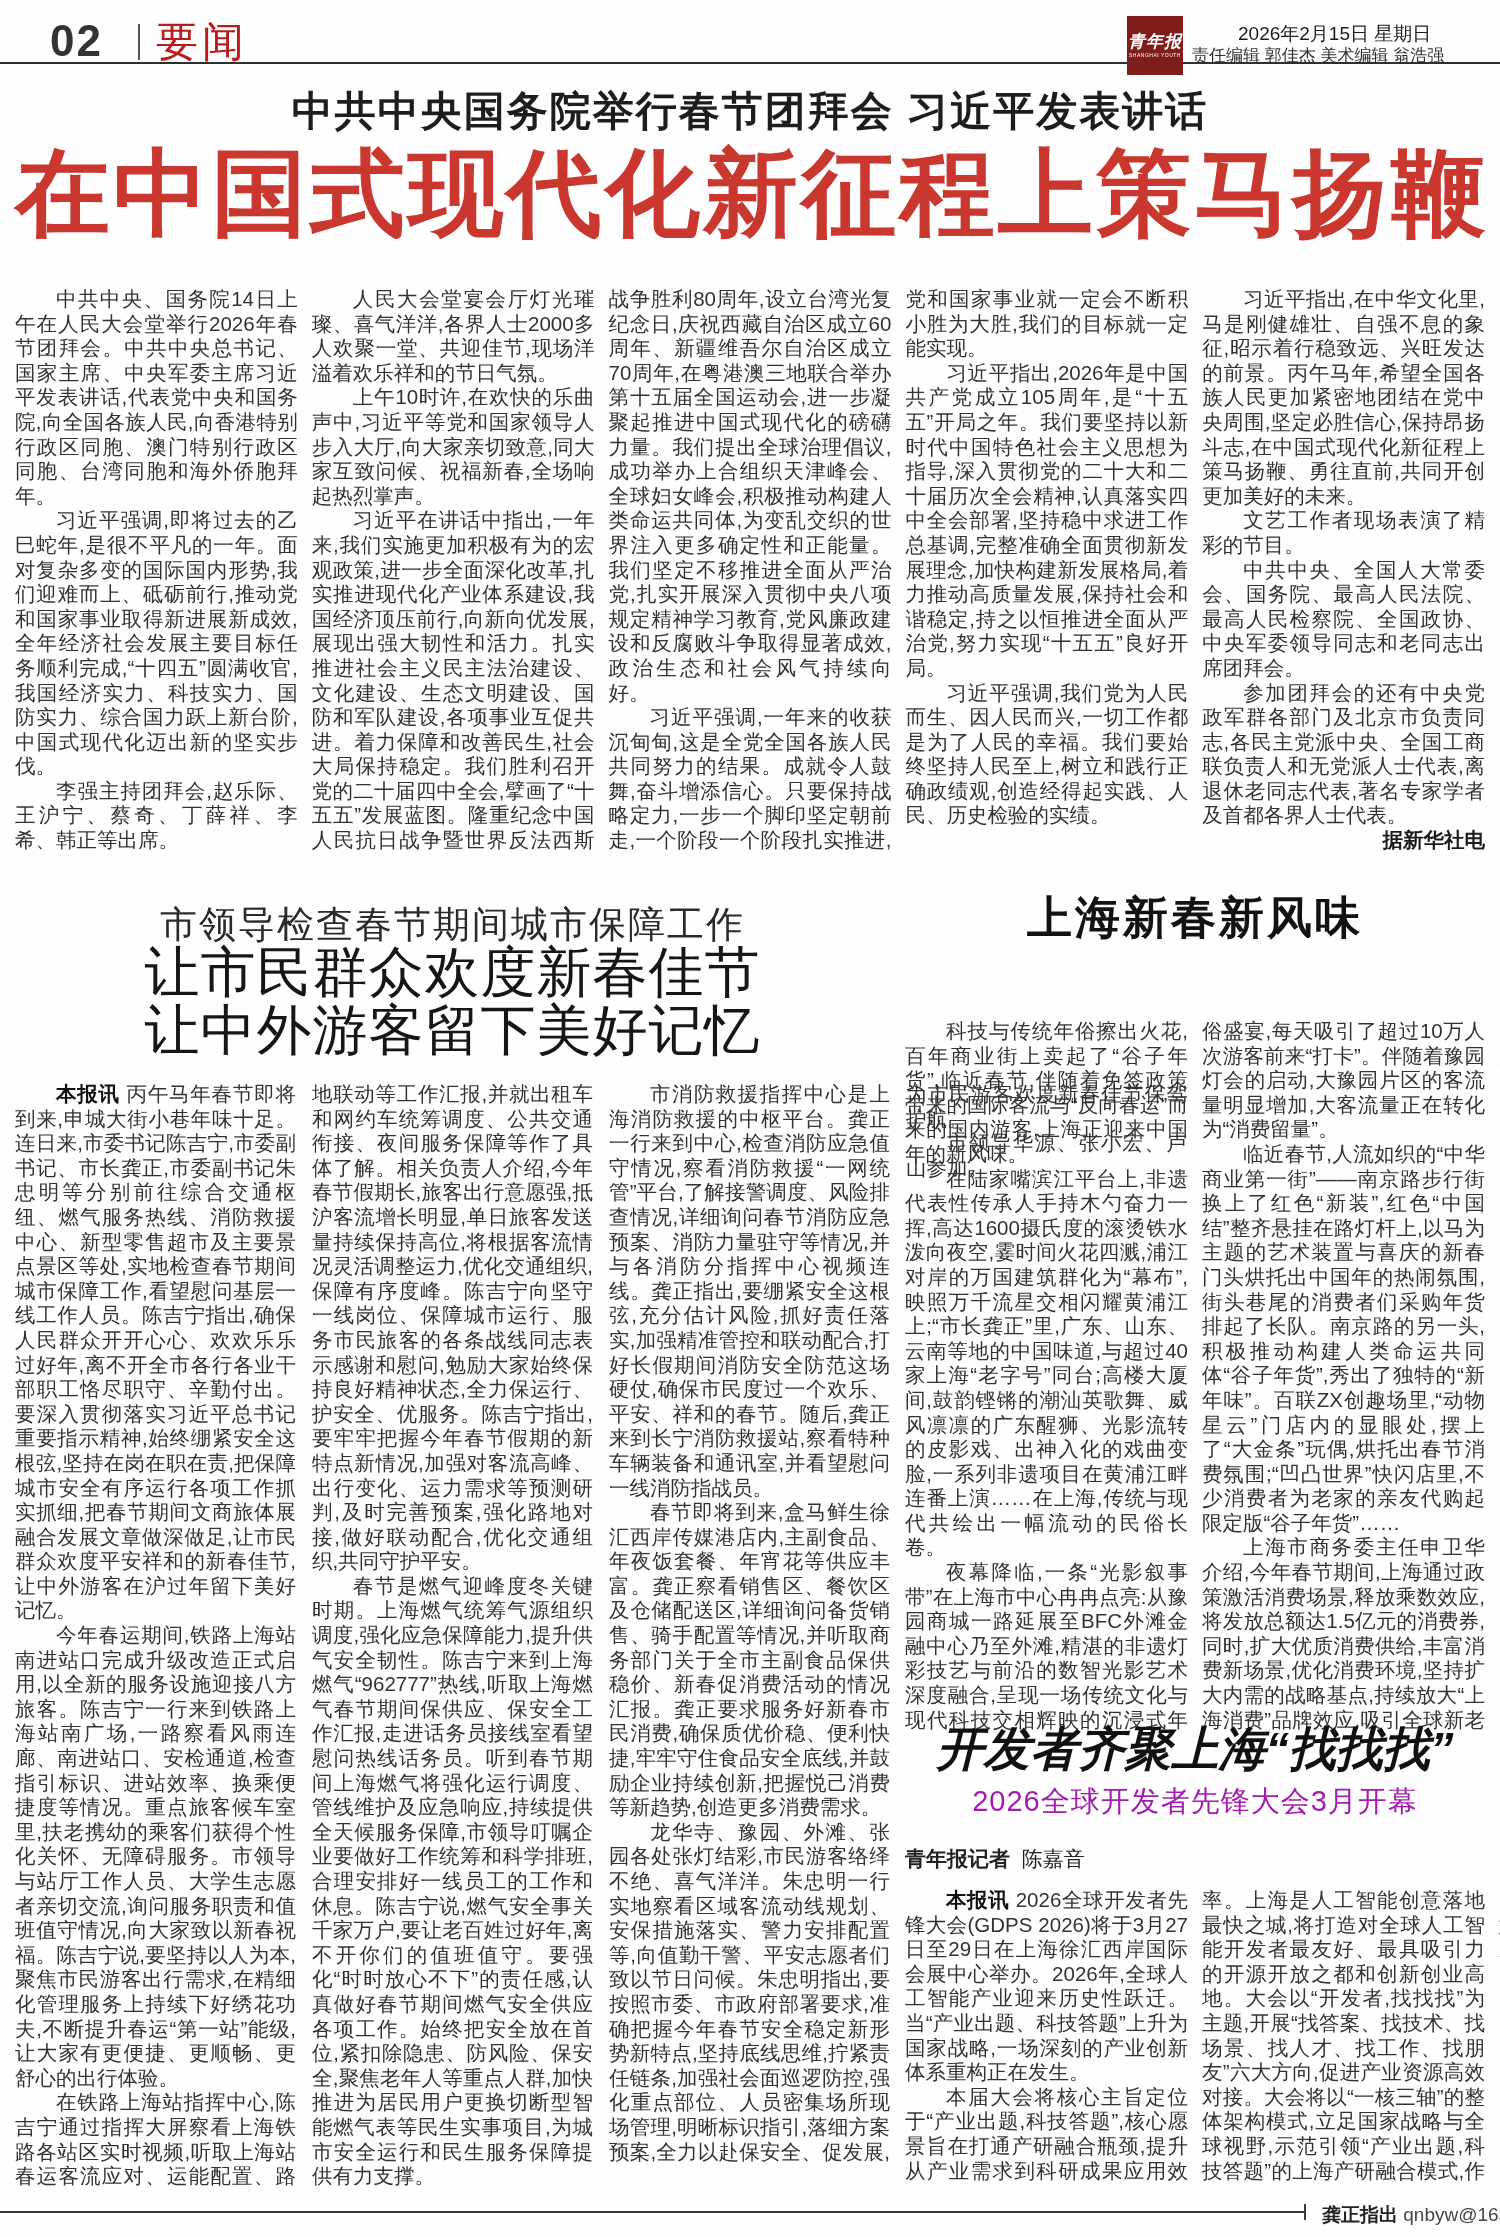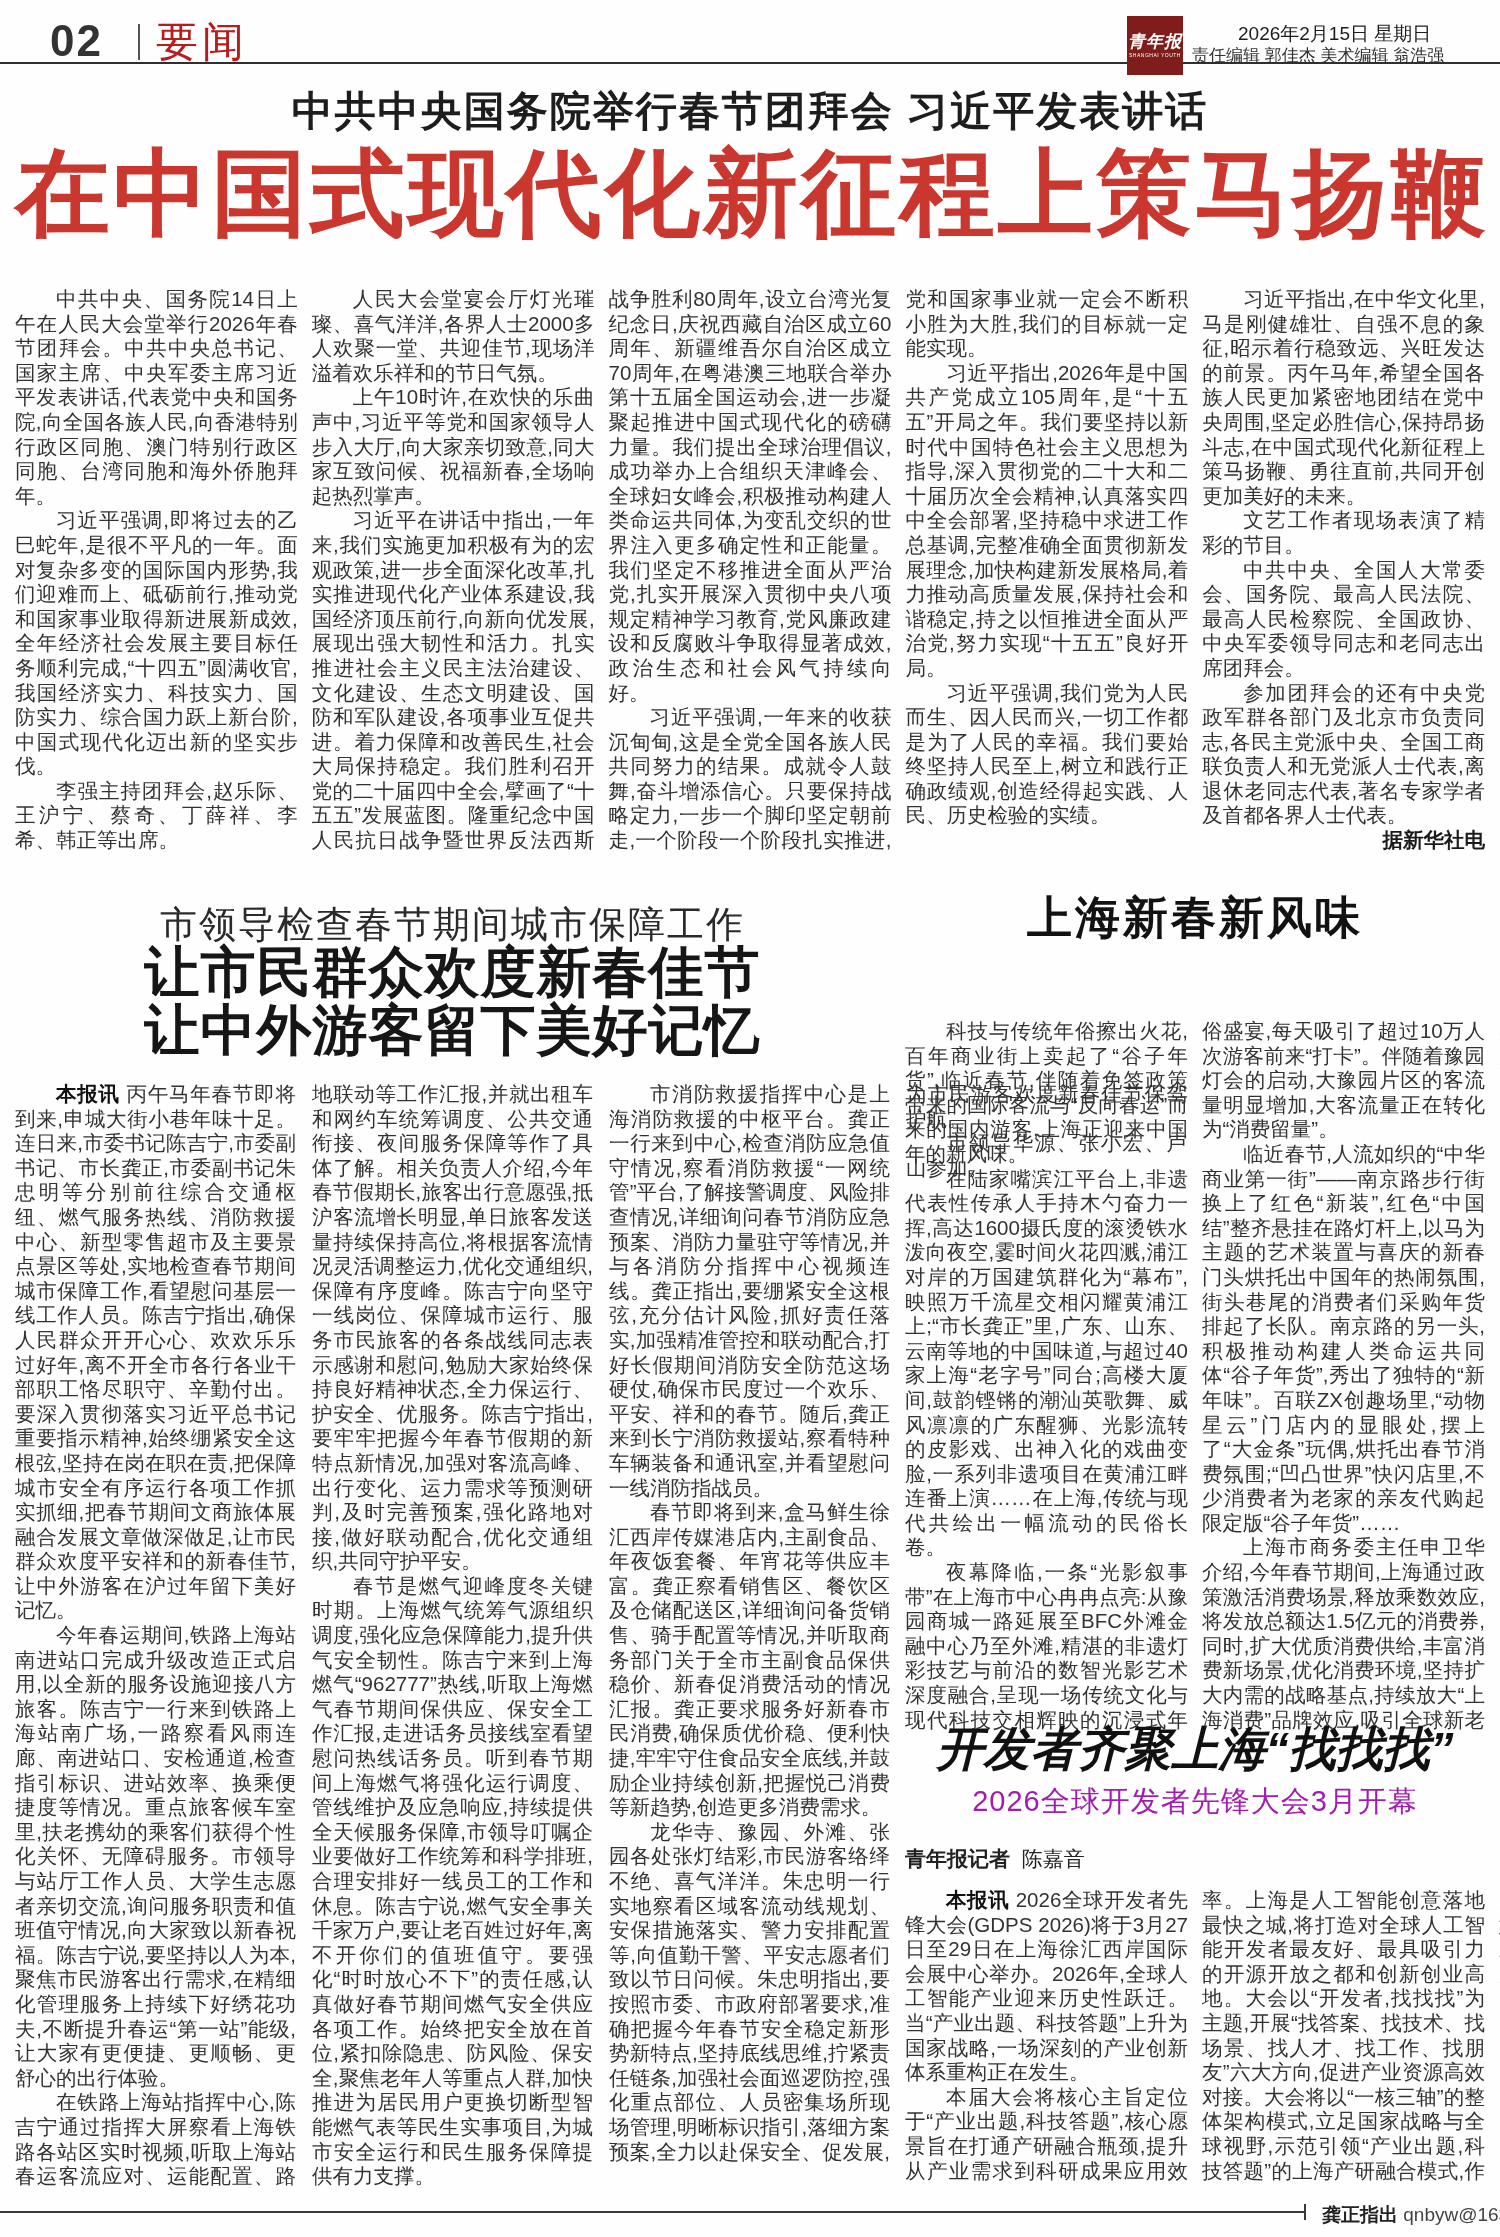--- a/index.html
+++ b/index.html
@@ -23,21 +23,21 @@
   
   .kicker1{left:15px;top:84px;width:1470px;text-align:center;font-size:41px;font-weight:600;color:#1d1d1d;letter-spacing:2px;white-space:nowrap;}
   .headline1{left:15px;top:140px;width:1470px;font-size:95px;line-height:1.12;font-weight:900;color:#c9372e;
     text-align:justify;text-align-last:justify;white-space:nowrap;letter-spacing:-1px;}
   .artbody{text-align:justify;font-size:20.5px;line-height:24.6px;color:#323232;column-fill:auto;}
   .artbody p{margin:0;text-indent:2em;}
   .art1{left:15px;top:287px;width:1470px;height:572px;column-count:5;column-gap:14px;}
   .source{display:block;text-align:right;font-weight:bold;color:#1a1a1a;text-indent:0;margin:0;}
   
   .kicker2{left:15px;top:900px;width:875px;text-align:center;font-size:37px;font-weight:500;color:#2a2a2a;letter-spacing:2px;white-space:nowrap;}
-  .headline2{left:15px;top:943px;width:875px;text-align:center;font-size:55px;line-height:58px;font-weight:700;color:#161616;letter-spacing:1px;}
+  .headline2{left:15px;top:943px;width:875px;text-align:center;font-size:55px;line-height:58px;font-weight:400;color:#161616;letter-spacing:1px;}
   .art2{left:15px;top:1082px;width:875px;height:1124px;column-count:3;column-gap:16px;}
   .lead-label{font-weight:bold;color:#111;}
   
   .headline3{left:905px;top:888px;width:580px;text-align:center;font-size:45px;font-weight:900;color:#121212;letter-spacing:3px;}
   .art3{left:905px;top:983px;width:580px;height:722px;column-count:2;column-gap:14px;margin-top:36px;}
   .headline4{left:905px;top:1718px;width:580px;text-align:center;font-size:47px;font-weight:900;color:#111;white-space:nowrap;font-style:italic;}
   .subhead4{left:905px;top:1782px;width:580px;text-align:center;font-size:29px;font-weight:500;color:#a21caf;letter-spacing:1px;white-space:nowrap;}
   .byline{left:905px;top:1845px;width:580px;font-size:21px;color:#222;}
   .byline b{font-weight:bold;}
   .art4{left:905px;top:1888px;width:580px;height:302px;column-count:2;column-gap:14px;}

